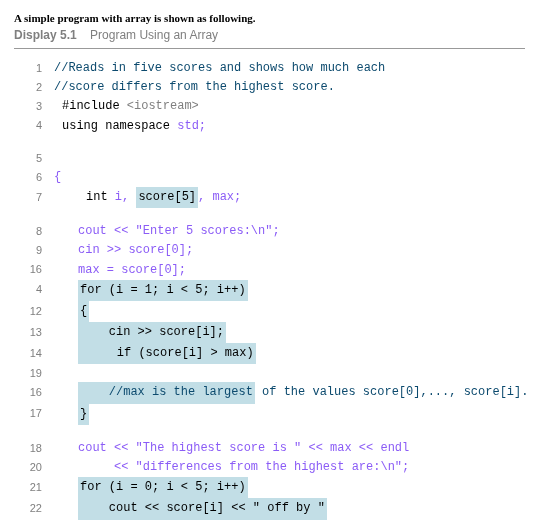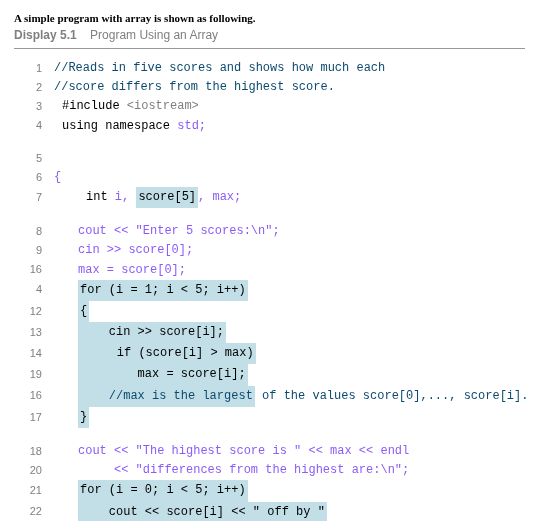--- a/index.html
+++ b/index.html
@@ -136,21 +136,20 @@
   <div class="line">
     <span class="ln">13</span>
     <span class="codecell ind1"><span class="cbox">    cin &gt;&gt; score[i];</span></span>
   </div>
   <div class="line">
     <span class="ln">14</span>
     <span class="codecell ind1"><span class="cbox"><span>    </span><span class="kw">if</span><span> (score[i] &gt; max)</span></span></span>
   </div>
   <div class="line">
     <span class="ln">19</span>
-    <span class="codecell ind1"><span class="cbox">        max = score[i];</span></span>
   </div>
   <div class="line">
     <span class="ln">16</span>
     <span class="codecell ind1"><span class="cbox comment">    //max is the largest</span><span class="after comment"> of the values score[0],..., score[i].</span></span>
   </div>
   <div class="line">
     <span class="ln">17</span>
     <span class="codecell ind1"><span class="cbox">}</span></span>
   </div>
 

